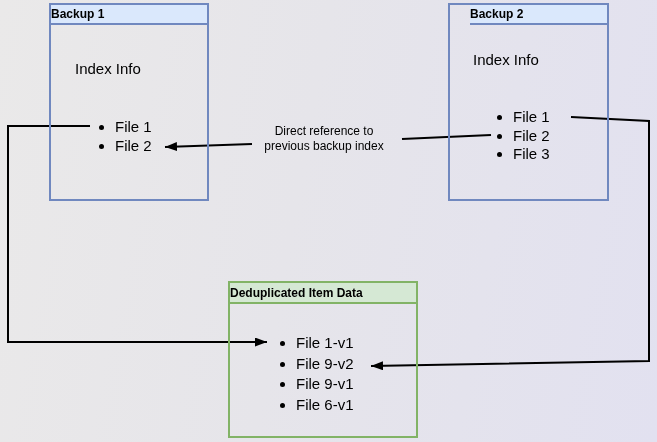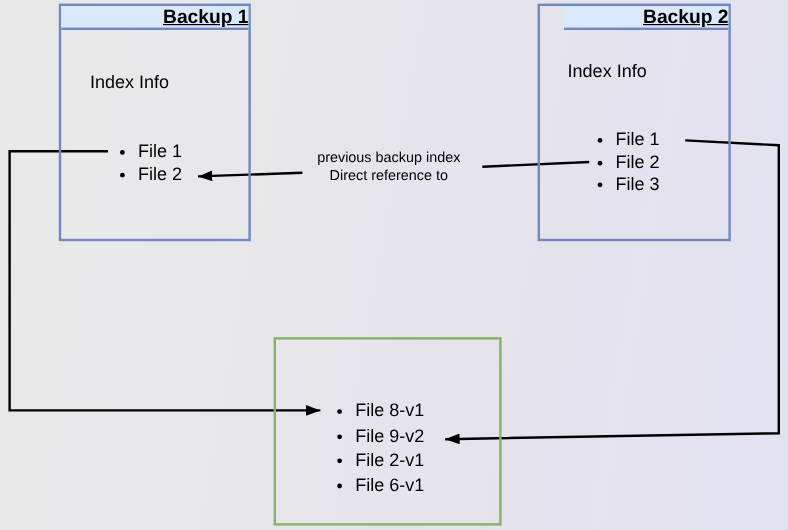--- a/index.html
+++ b/index.html
@@ -8,23 +8,23 @@
     position:relative;
     width:657px;height:442px;
     overflow:hidden;
     background:linear-gradient(100deg,#eae9e9 0%,#e6e5ea 45%,#e2e1f0 100%);
     color:#000;
   }
   .edges{position:absolute;left:0;top:0;width:657px;height:442px;pointer-events:none;}
   .edges polyline{fill:none;stroke-width:2px;}
   .box{position:absolute;border:2px solid;box-sizing:border-box;background:transparent;}
   .box-header{
-    height:20px;line-height:19px;text-align:right;
-    font-size:16px;font-weight:bold;
-    border-bottom:2px solid;box-sizing:border-box;text-decoration:underline;
+    height:20px;line-height:19px;text-align:left;
+    font-size:12px;font-weight:bold;
+    border-bottom:2px solid;box-sizing:border-box;
   }
   .box-header.green{height:21px;line-height:20px;}
   .box-sublabel{position:absolute;font-size:15px;line-height:19px;}
   ul.file-list{
     position:absolute;margin:0;padding:0 0 0 22px;
     font-size:15px;list-style:disc outside;
   }
   ul.file-list li{padding:0;margin:0;}
   .b1-list{top:112px;left:42px;line-height:19px;}
   .b2-list{top:103px;left:41px;line-height:18.5px;}
@@ -64,26 +64,27 @@
     <div class="box-header" style="background-color: rgb(218, 232, 252); border-bottom-color: rgb(112, 136, 191); margin-left: 20px;">Backup 2</div>
     <div class="box-sublabel" style="left:23px;top:45px;">Index Info</div>
     <ul class="file-list b2-list">
       <li>File 1</li>
       <li>File 2</li>
       <li>File 3</li>
     </ul>
   </div>
 
   <div class="box" style="left: 228px; top: 281px; width: 190px; height: 157px; border-color: rgb(130, 179, 102);">
+    <div class="box-header green" style="background-color: rgb(213, 232, 212); border-bottom-color: rgb(130, 179, 102);">Deduplicated Item Data</div>
     <ul class="file-list dd-list">
-      <li>File 8-v1</li>
+      <li>File 1-v1</li>
       <li>File 9-v2</li>
-      <li>File 2-v1</li>
+      <li>File 9-v1</li>
       <li>File 6-v1</li>
     </ul>
   </div>
 
   <div class="edge-label">
+    <div>Direct reference to</div>
     <div>previous backup index</div>
-    <div>Direct reference to</div>
   </div>
 
 </div>
 
 </body></html>

